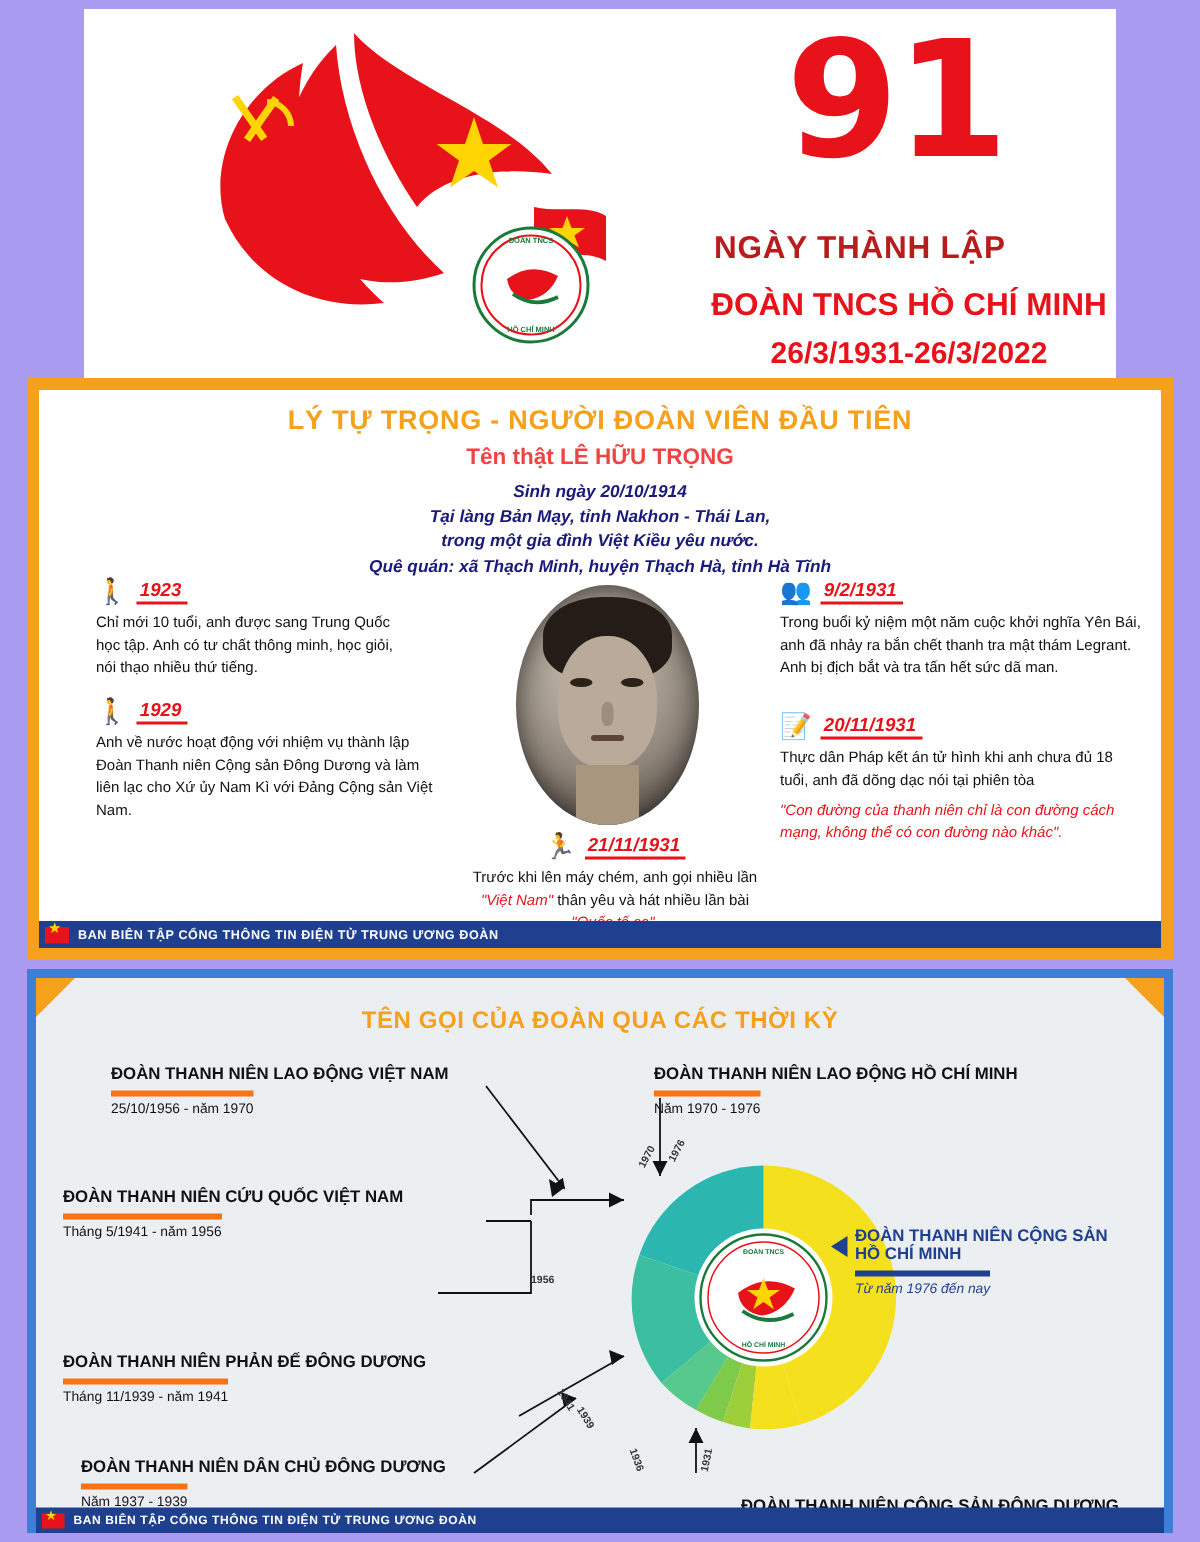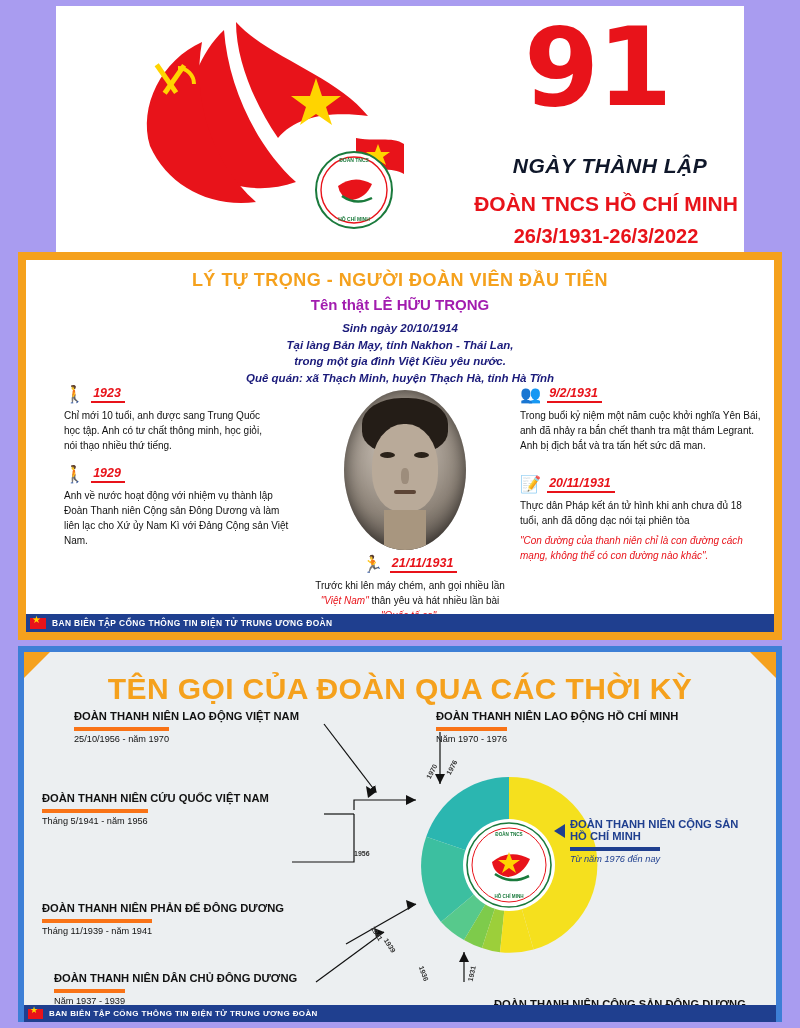--- a/index.html
+++ b/index.html
@@ -20,24 +20,22 @@
   }
   .flag-art { position: absolute; left: 50px; top: 10px; width: 300px; height: 226px; }
   .big-num {
     position: absolute; left: 468px; top: 8px;
     font-family: "DejaVu Sans", sans-serif;
     font-size: 108px; font-weight: bold; color: #e8131a;
     letter-spacing: -2px; line-height: 1;
   }
   .ban-line1 {
     position: absolute; left: 420px; top: 148px; width: 268px;
-    text-align: center;
-    font-size: 21px; font-weight: bold; color: #0f172a;
+    font-size: 21px; font-weight: bold; color: #b91c1c;
     letter-spacing: .5px;
-    font-style: italic;
   }
   .ban-line2 {
     position: absolute; left: 400px; top: 186px; width: 300px;
     text-align: center;
     font-size: 21px; font-weight: bold; color: #e8131a;
   }
   .ban-dates {
     position: absolute; left: 400px; top: 219px; width: 300px;
     text-align: center;
     font-size: 20px; font-weight: bold; color: #e8131a;
@@ -57,21 +55,21 @@
   }
   .p2-title {
     position: absolute; left: 0; top: 10px; width: 100%;
     text-align: center;
     font-size: 18px; font-weight: bold; color: #f5a11d;
     letter-spacing: .5px;
   }
   .p2-sub {
     position: absolute; left: 0; top: 36px; width: 100%;
     text-align: center;
-    font-size: 15px; font-weight: bold; color: #a21caf;
+    font-size: 15px; font-weight: bold; color: #ef4444;
   }
   .p2-ital {
     position: absolute; left: 0; top: 60px; width: 100%;
     text-align: center;
     font-size: 11.5px; font-weight: bold; font-style: italic; color: #1a1a7a;
     line-height: 1.45;
   }
 
   .ev { position: absolute; }
   .ev-head { display: flex; align-items: flex-end; gap: 6px; }
@@ -150,21 +148,21 @@
     position: absolute; left: 0; top: 0;
     border-top: 26px solid #f5a11d; border-right: 26px solid transparent;
   }
   .corner-r {
     position: absolute; right: 0; top: 0;
     border-top: 26px solid #f5a11d; border-left: 26px solid transparent;
   }
   .p3-title {
     position: absolute; left: 0; top: 20px; width: 100%;
     text-align: center;
-    font-size: 30px; font-weight: bold; color: #f5a11d;
+    font-size: 16px; font-weight: bold; color: #f5a11d;
     letter-spacing: .4px;
   }
   .lbl { position: absolute; }
   .lbl .t { font-size: 11.2px; font-weight: bold; color: #111; white-space: nowrap; }
   .lbl .d {
     font-size: 9.2px; color: #111; margin-top: 5px;
     border-top: 4px solid #f97316; padding-top: 3px; display: inline-block;
   }
   .lbl.blue .t { color: #1f3f8f; }
   .lbl.blue .d { color: #1f3f8f; border-top-color: #1f3f8f; font-style: italic; }

